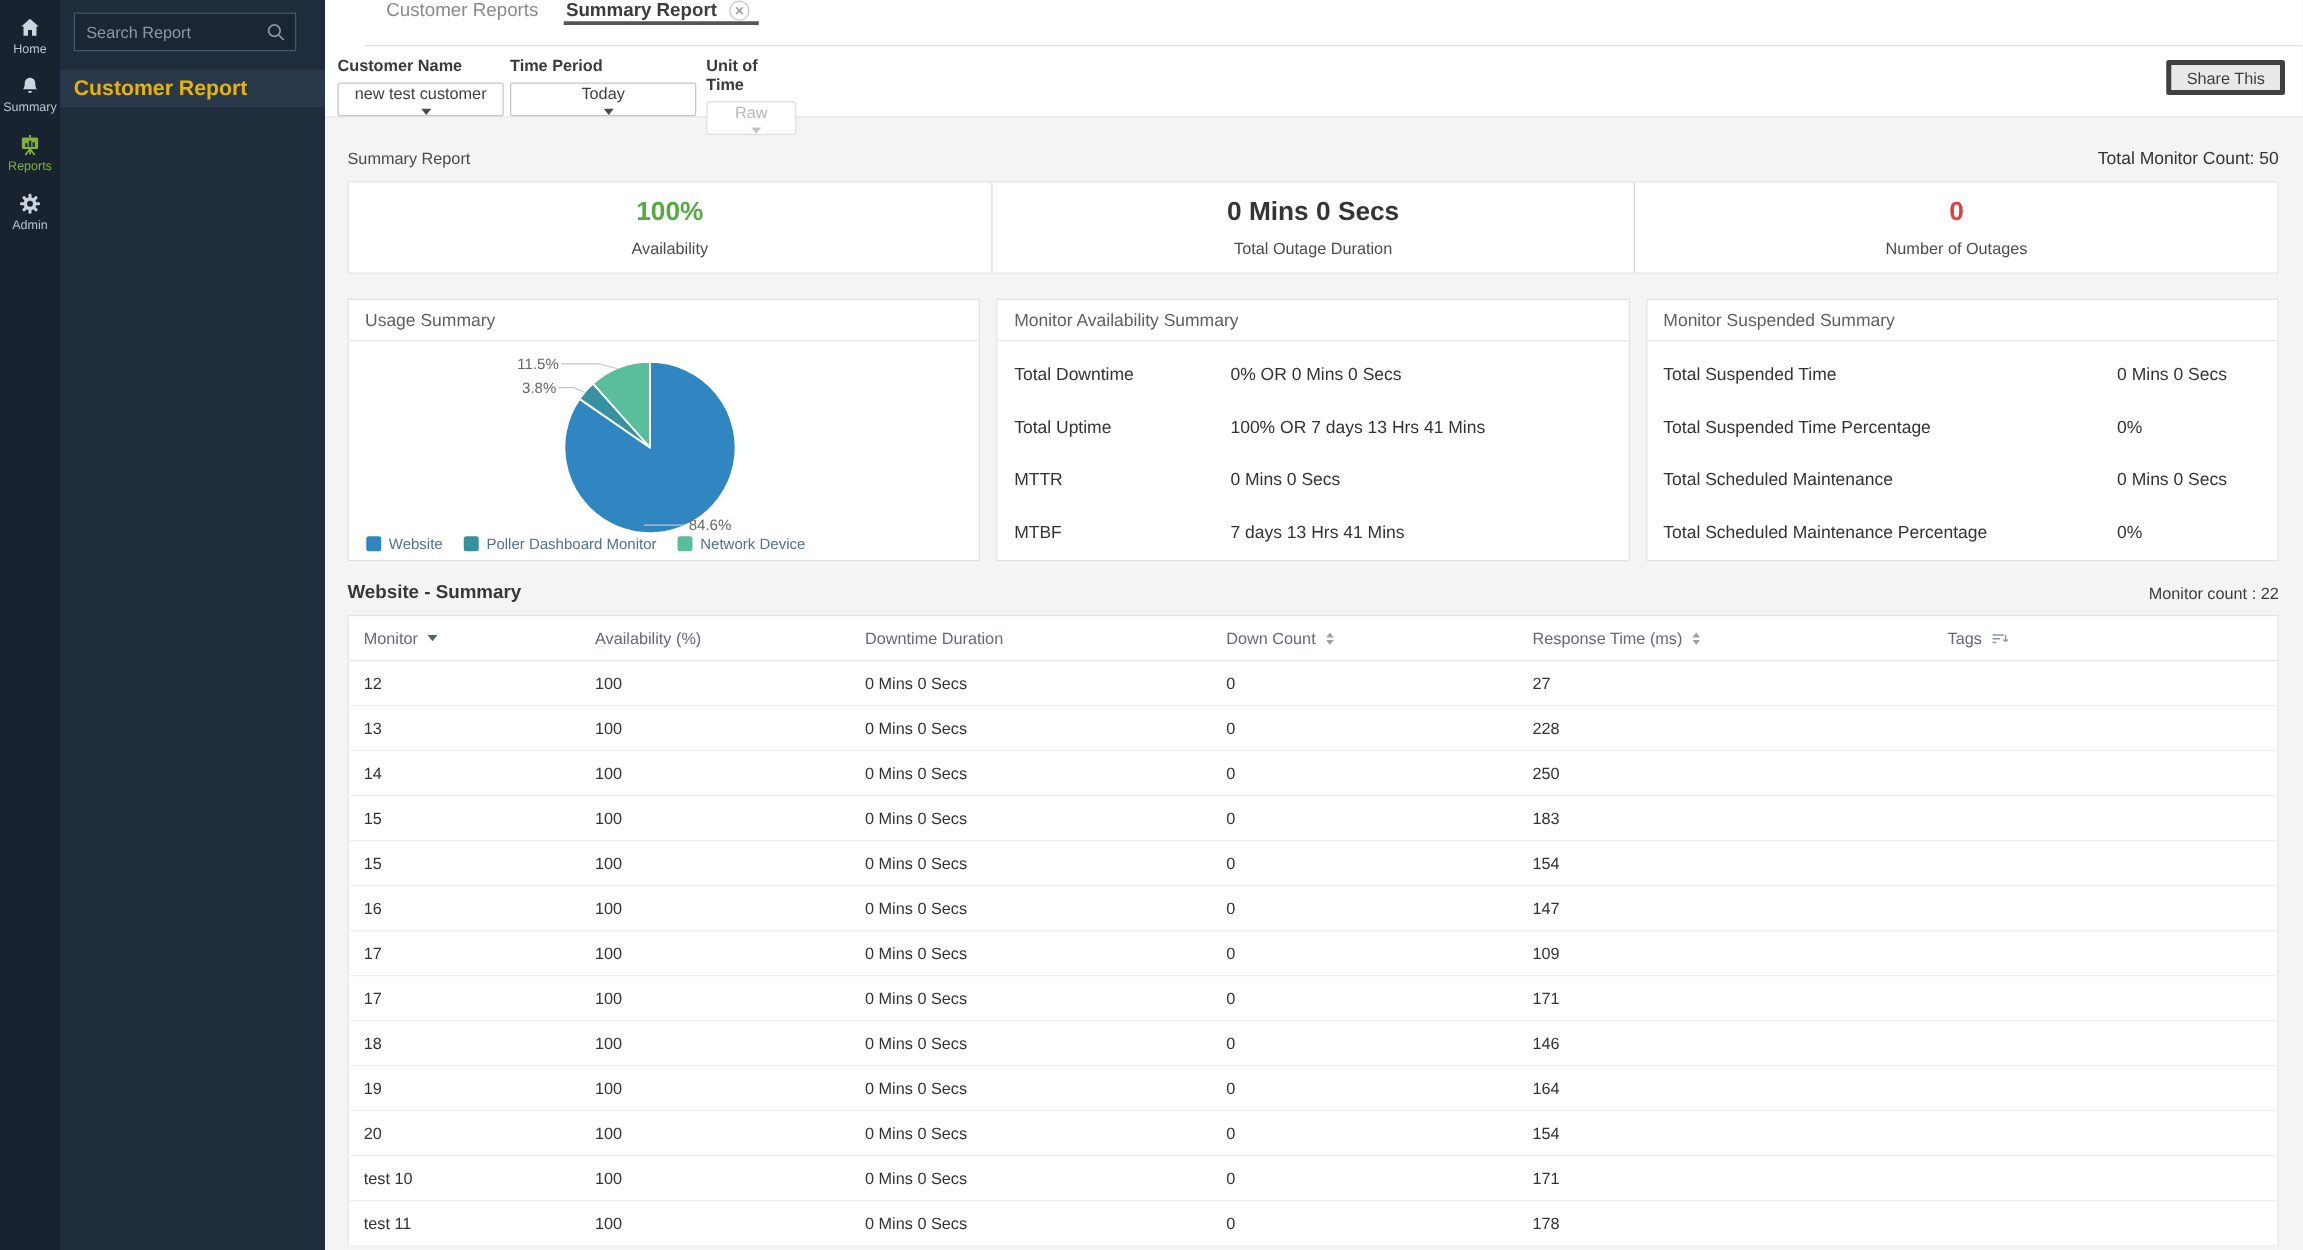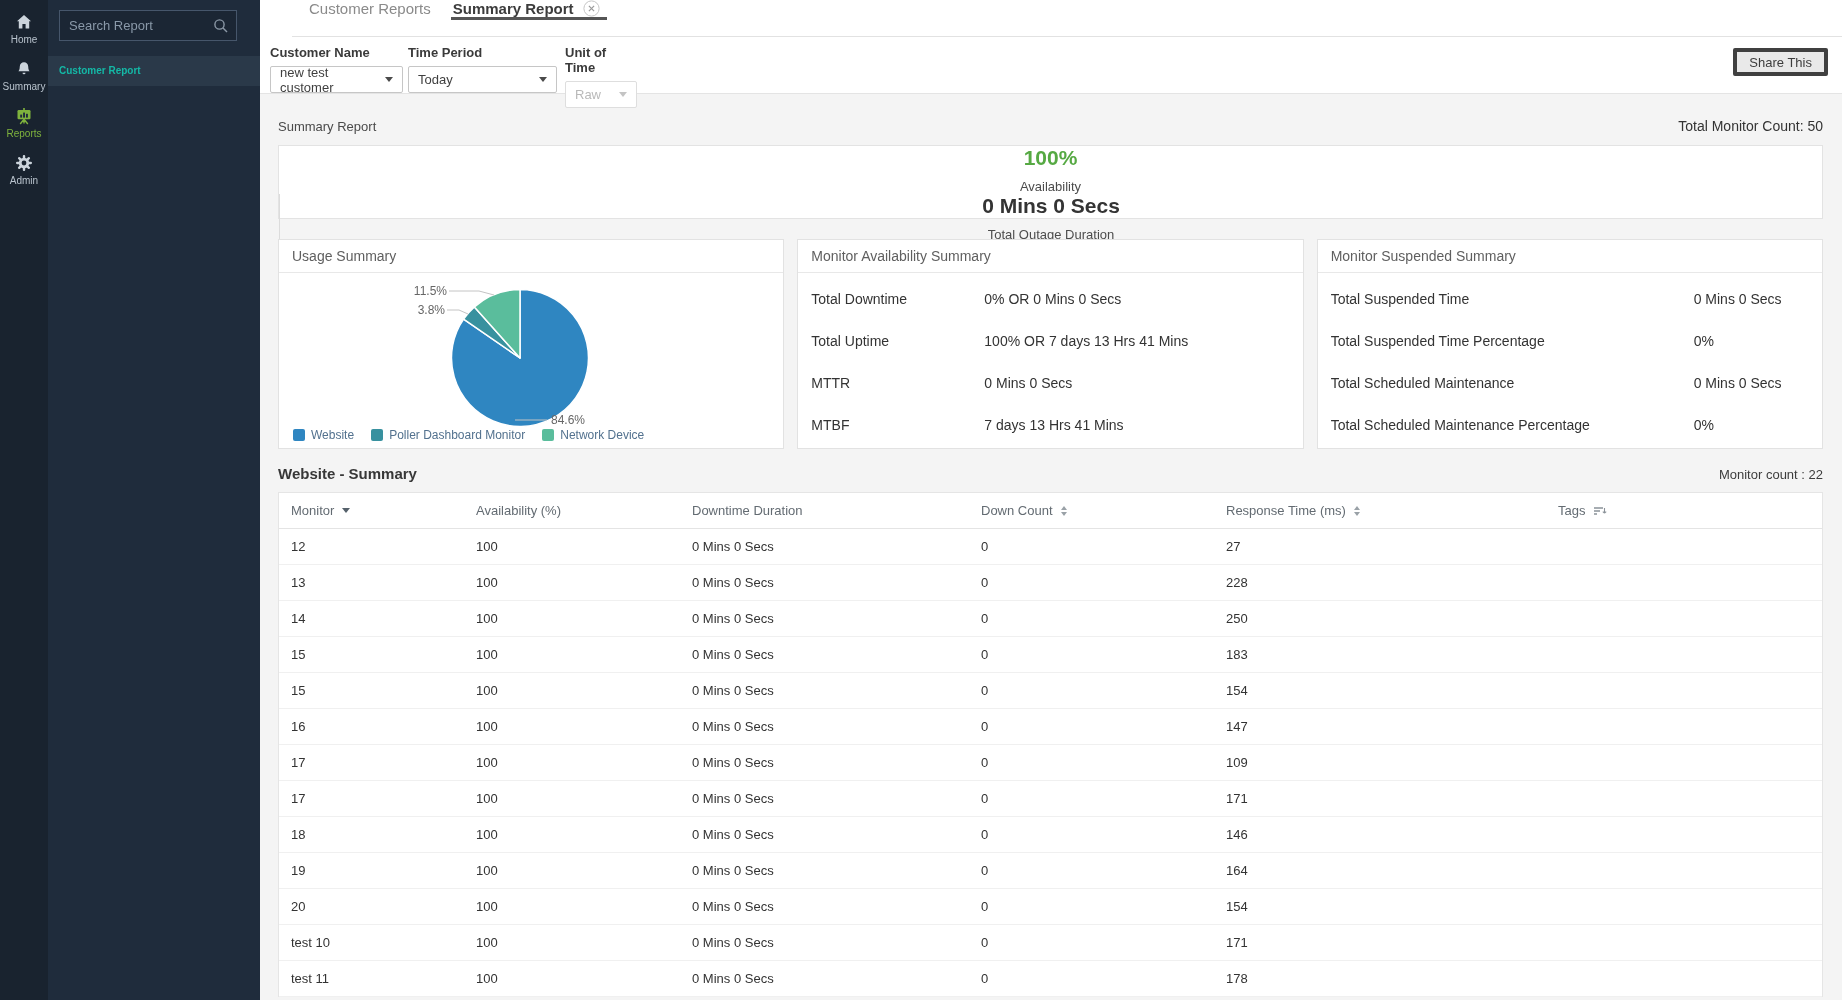--- a/index.html
+++ b/index.html
@@ -12,47 +12,47 @@
   .rail-item { width:48px; height:47px; display:flex; flex-direction:column; align-items:center; justify-content:center; gap:3px; cursor:pointer; }
   .rail-item .lbl { font-size:10px; color:#b9c3cd; }
   .rail-item.active .lbl { color:#7fb33d; }
 
   
   .side-panel { width:212px; height:100%; background:#1f2c3c; flex-shrink:0; }
   .search-wrap { position:relative; margin:10px 0 15px 11px; width:178px; }
   .search-wrap input { width:178px; height:31px; background:#1b2634; border:1px solid #46566b; color:#c7d1db; padding:0 30px 0 9px; font-size:13px; font-family:inherit; outline:none; }
   .search-wrap input::placeholder { color:#8a99a9; }
   .search-wrap svg { position:absolute; right:8px; top:8px; }
-  .side-item { margin-top:9px; height:30px; line-height:30px; padding-left:11px; font-size:10px; font-weight:bold; color:#14b8a6; cursor:pointer; }
+  .side-item { margin-top:9px; height:30px; line-height:30px; padding-left:11px; font-size:17px; font-weight:bold; color:#eab308; cursor:pointer; }
   .side-item.selected { background:#2a3949; }
 
   
   .main { flex:1; display:flex; flex-direction:column; background:#f4f4f4; }
   .topbar { background:#fff; height:94px; position:relative; border-bottom:1px solid #e4e4e4; flex-shrink:0; }
   .tabs-row { height:37px; border-bottom:1px solid #e2e2e2; display:flex; align-items:flex-start;margin-left:32px; }
   .tab { display:flex; align-items:center; margin-left:17px; font-size:15px; color:#8a8a8a; cursor:pointer; }
   .tab.active { margin-left:20px; padding:0 7px 0 2px; color:#3c3c3c; font-weight:bold; border-bottom:3px solid #555; }
   .tab .close { margin-left:9px; display:flex; }
 
   .filters-row { display:flex; padding:8px 0 0 10px; }
   .filter .flabel { font-size:13px; font-weight:bold; color:#3a3a3a; }
-  .select { margin-top:6px; height:27px; border:1px solid #c6c6c6; border-radius:2px; display:flex; align-items:center; justify-content:space-between; padding:0 9px; font-size:13px; color:#3f3f3f; background:#fff; cursor:pointer; }
+  .select { margin-top:6px; height:27px; border:1px solid #c6c6c6; border-radius:2px; display:flex; align-items:center; justify-content:space-between; padding:0 9px; font-size:13px; color:#3f3f3f; background:#fff; cursor:pointer;flex-direction:column; }
   .caret { width:0; height:0; border-left:4.5px solid transparent; border-right:4.5px solid transparent; border-top:5.5px solid #4a4a4a; margin-left:8px; }
   .select.disabled { border-color:#dedede; color:#b9b9b9; cursor:default; }
   .select.disabled .caret { border-top-color:#c4c4c4; }
   .f1 { width:133px; } .f2 { width:149px; margin-left:5px; } .f3 { width:72px; margin-left:8px; }
   .f1 .select{width:133px} .f2 .select{width:149px} .f3 .select{width:72px}
   .share-btn { position:absolute; top:48px; right:14px; height:28px; padding:0 12px; background:#e9e9e9; border:4px solid #404040; border-radius:2px; font-size:13px; color:#3c3c3c; font-family:inherit; cursor:pointer; }
 
   .content { padding:0 19px 0 18px; flex:1; overflow:hidden; }
   .section-head { display:flex; justify-content:space-between; align-items:flex-end; padding:24px 0 11px; }
   .section-title { font-size:13px; color:#4a4a4a; }
   .section-count { font-size:14px; color:#333; }
 
-  .stat-row { background:#fff; border:1px solid #e3e3e3; height:74px; display:flex;flex-direction:column; }
+  .stat-row { background:#fff; border:1px solid #e3e3e3; height:74px; display:flex; }
   .stat-card { flex:1; display:flex; flex-direction:column; align-items:center; justify-content:center; gap:9px; }
   .stat-card + .stat-card { border-left:1px solid #dcdcdc; }
   .stat-value { font-size:21px; font-weight:bold; }
   .stat-value.green { color:#56a943; } .stat-value.dark { color:#343434; } .stat-value.red { color:#e23f3f; }
   .stat-label { font-size:13px; color:#4c4c4c; }
 
   .panel-row { margin-top:20px; display:flex; gap:13px;justify-content:center; }
   .panel { flex:1; background:#fff; border:1px solid #e2e2e2; height:210px; }
   .panel-head { height:33px; line-height:32px; padding:0 13px; font-size:14px; color:#5f5f5f; border-bottom:1px solid #e8e8e8; }
   .panel-body { height:176px; position:relative; }

